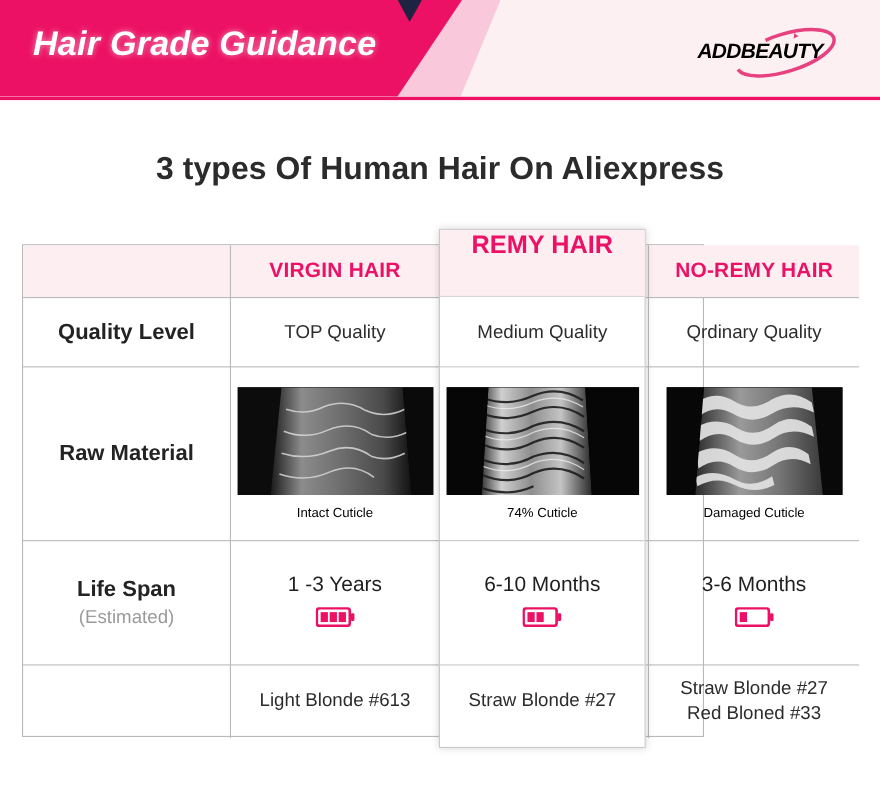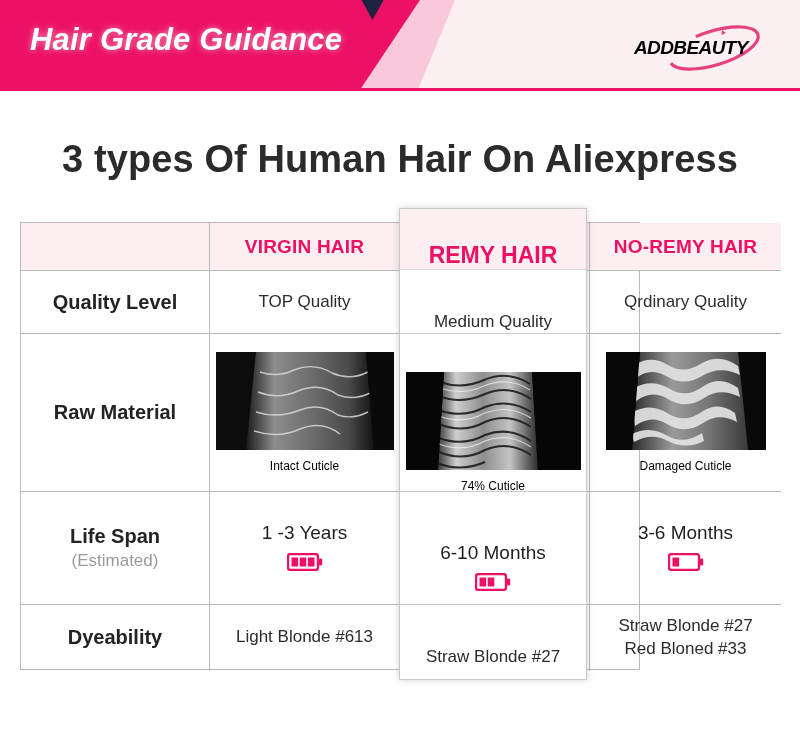--- a/index.html
+++ b/index.html
@@ -87,21 +87,21 @@
     letter-spacing: -.6px;
     white-space: nowrap;
   }
 
   
   .page-title {
     position: absolute;
     left: 0; top: 138px;
     width: 800px;
     text-align: center;
-    font-size: 38px;
+    font-size: 29px;
     font-weight: bold;
     color: #2b2b2b;
     letter-spacing: .1px;
   }
 
   
   #grid {
     position: absolute;
     left: 20px; top: 222px;
     width: 620px; height: 448px;
@@ -151,36 +151,35 @@
     background: #ffffff;
     border: 1px solid #c9c9c9;
     box-shadow: 0 0 7px rgba(0,0,0,.17);
     z-index: 5;
   }
   .remy-head {
     position: absolute;
     left: 0; top: 0;
     width: 100%; height: 61px;
     background: #fdeef2;
-    display: flex; align-items: flex-end; justify-content: center;
+    display: flex; align-items: flex-start; justify-content: center;
     border-bottom: 1px solid #d8d8d8;
   }
   .remy-head-label {
     font-size: 23px;
     font-weight: bold;
     color: #ec1164;
     white-space: nowrap;
   }
   .remy-cell {
     position: absolute;
     left: 0; width: 100%;
     display: flex; flex-direction: column;
     align-items: center; justify-content: center;
     text-align: right;
-    margin-top: 20px;
   }
   .remy-div {
     position: absolute; left: 0;
     width: 100%; height: 1px;
     background: #c9c9c9;
   }
 
   
   .row-label {
     font-size: 20px;
@@ -360,23 +359,20 @@
       <span class="val-big">3-6 Months</span>
       <span class="batt">
         <svg width="36" height="18" viewBox="0 0 36 18">
           <rect x="1" y="1" width="30" height="16" rx="2.5" ry="2.5" fill="none" stroke="#ec1164" stroke-width="2.4"></rect>
           <rect x="32" y="5.5" width="3.2" height="7" rx="1.2" fill="#ec1164"></rect>
           <rect x="4.5" y="4.5" width="6.6" height="9" fill="#ec1164"></rect>
         </svg>
       </span>
     </div>
 
-    <div class="cell" style="left:0; top:382px; width:188px; height:65px;">
-      <span class="row-label">Dyeability</span>
-    </div>
     <div class="cell" style="left:189px; top:382px; width:189px; height:65px;">
       <span class="val-dye">Light Blonde #613</span>
     </div>
     <div class="cell" style="left:569px; top:382px; width:191px; height:65px;">
       <span class="val-dye">Straw Blonde #27</span>
       <span class="val-dye">Red Bloned #33</span>
     </div>
   </div>
 
   <div class="remy-col">

